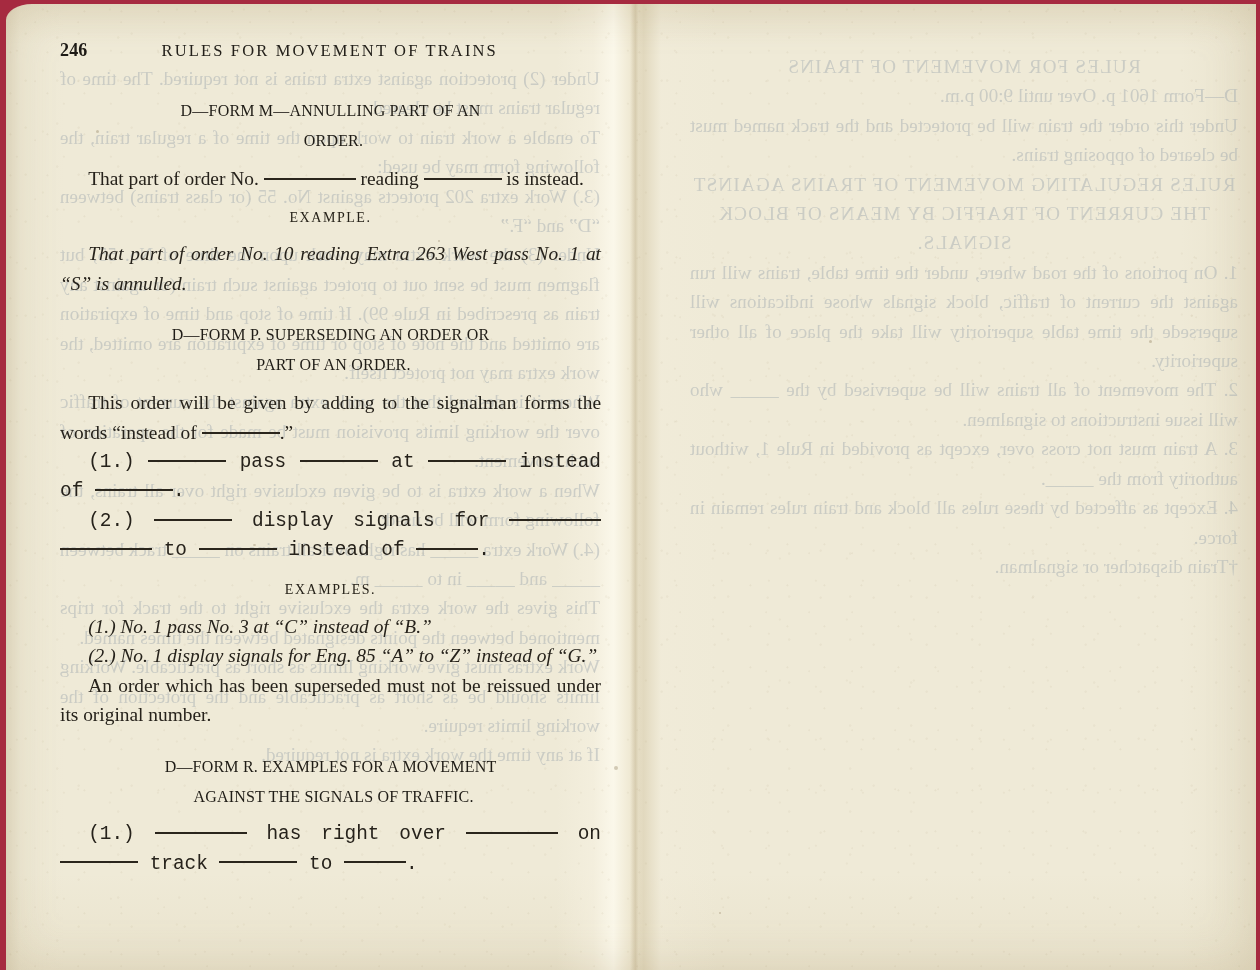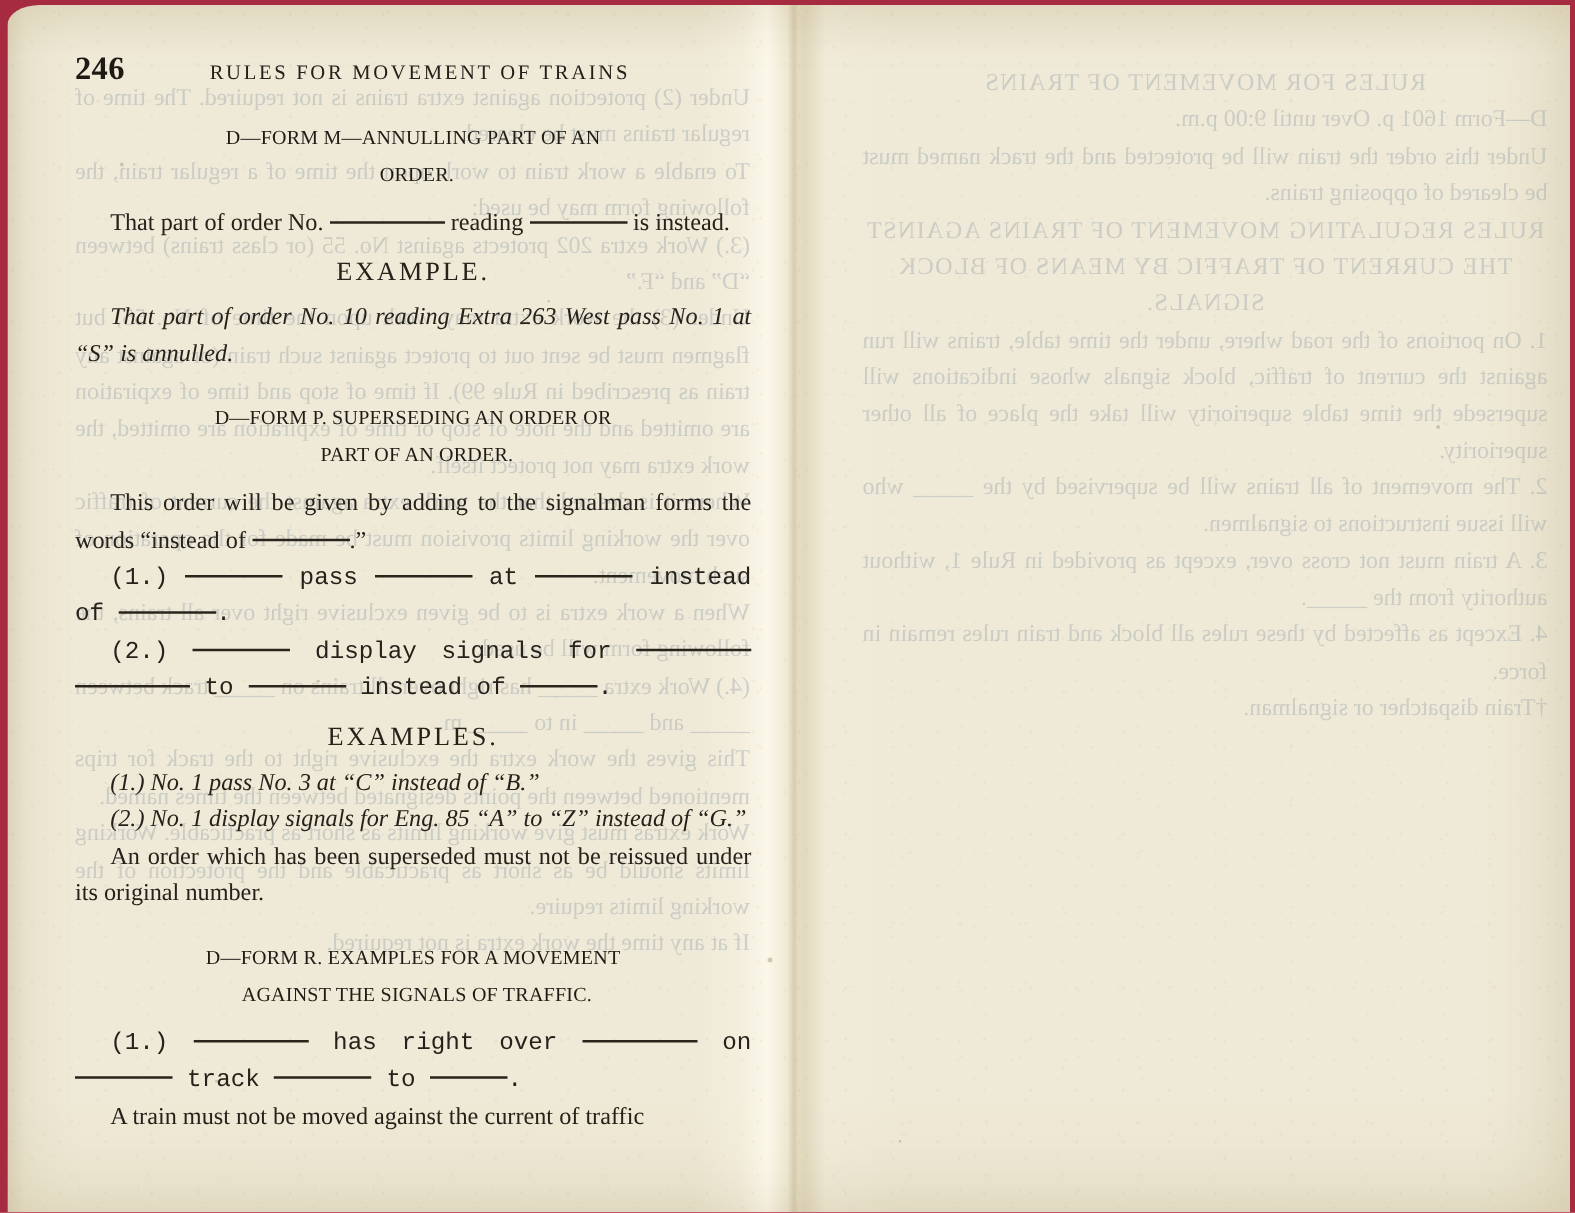--- a/index.html
+++ b/index.html
@@ -101,21 +101,21 @@
     position: absolute;
     top: 36px;
     height: 26px;
     display: flex;
     align-items: baseline;
     font-family: "Liberation Serif", "DejaVu Serif", serif;
   }
   #page-left .running-head  { left: 54px;  width: 540px; }
 
   .folio {
-    font-size: 26px;
+    font-size: 18px;
     font-weight: bold;
     letter-spacing: .01em;
     color: #1d1a15;
   }
   .head-title {
     flex: 1;
     text-align: center;
     font-size: 16.5px;
     font-variant: small-caps;
     letter-spacing: .13em;
@@ -147,21 +147,21 @@
   h2.form-head .l2, h2.form-head .l3 { display: block; }
   h2.form-head .l2 { margin-left: 6px; }
 
   p { margin: 0; text-indent: 1.45em; }
   p.item  { text-indent: 1.45em; font-family: Liberation Mono, monospace; }
 
   .example-label {
     margin: 9px 0 7px;
     text-align: center;
     text-indent: 0;
-    font-size: 21px;
+    font-size: 14px;
     font-variant: small-caps;
     letter-spacing: .11em;
     color: #262219;
   }
 
   .ital { font-style: italic; }
   p.ital { font-style: italic; }
 
   
   .blank {
@@ -269,21 +269,20 @@
         <p>An order which has been superseded must not be reissued under its original number.</p>
 
         <h2 class="form-head">
           <span class="l1">D—FORM R.  EXAMPLES FOR A MOVEMENT</span>
           <span class="l2">AGAINST THE SIGNALS OF TRAFFIC.</span>
         </h2>
 
         <p class="item"><span>(1.) </span><span class="blank b-lg"></span><span> has right over </span><span class="blank b-lg"></span><span> on </span><span class="blank b-md"></span><span> track </span><span class="blank b-md"></span><span> to </span><span class="blank b-sm"></span><span>.</span></p>
 
 
-        <p>A train must not be moved against the current of traffic</p>
 
       </div>
     </div>
 
     <div class="page" id="page-right">
 
       
 
       
     </div>

